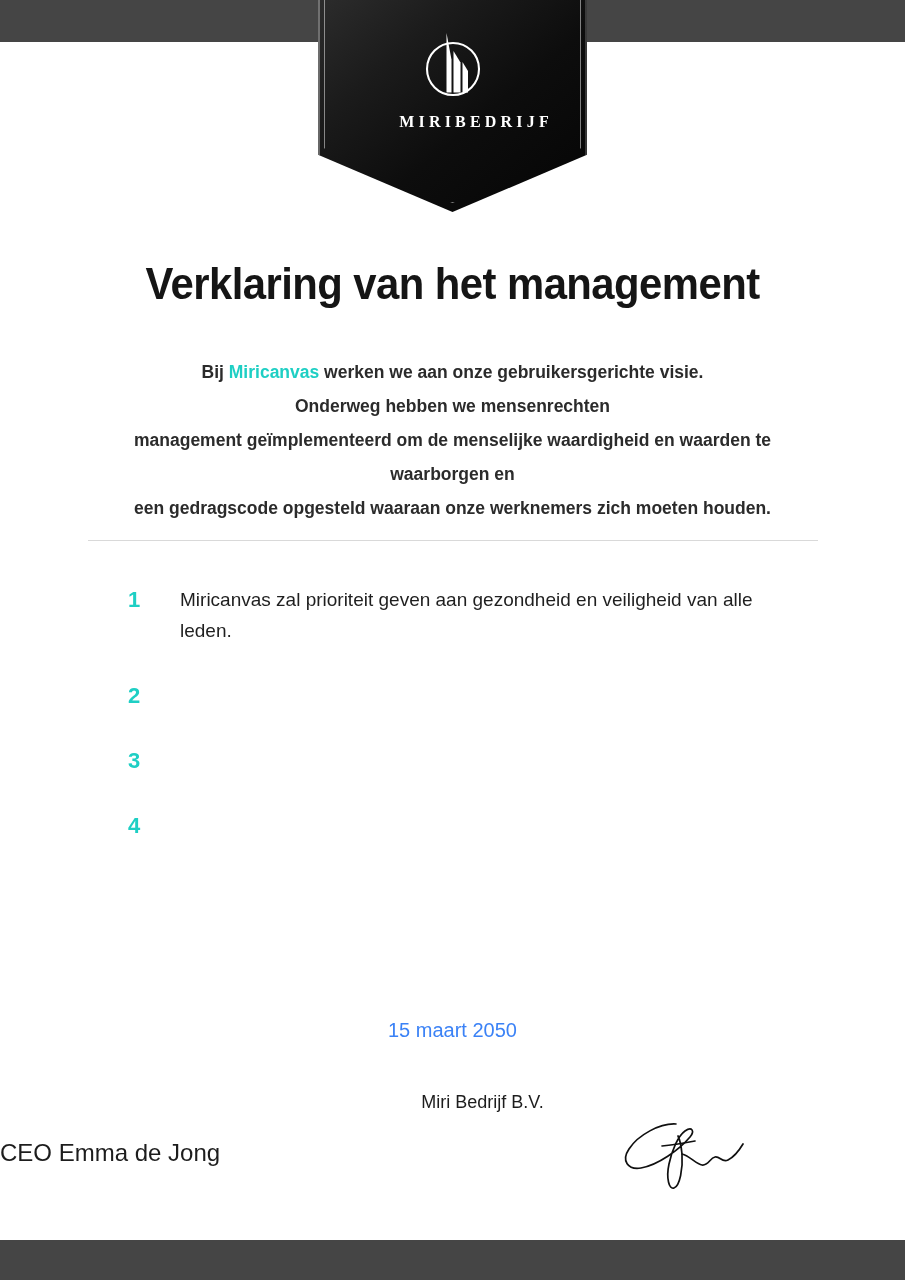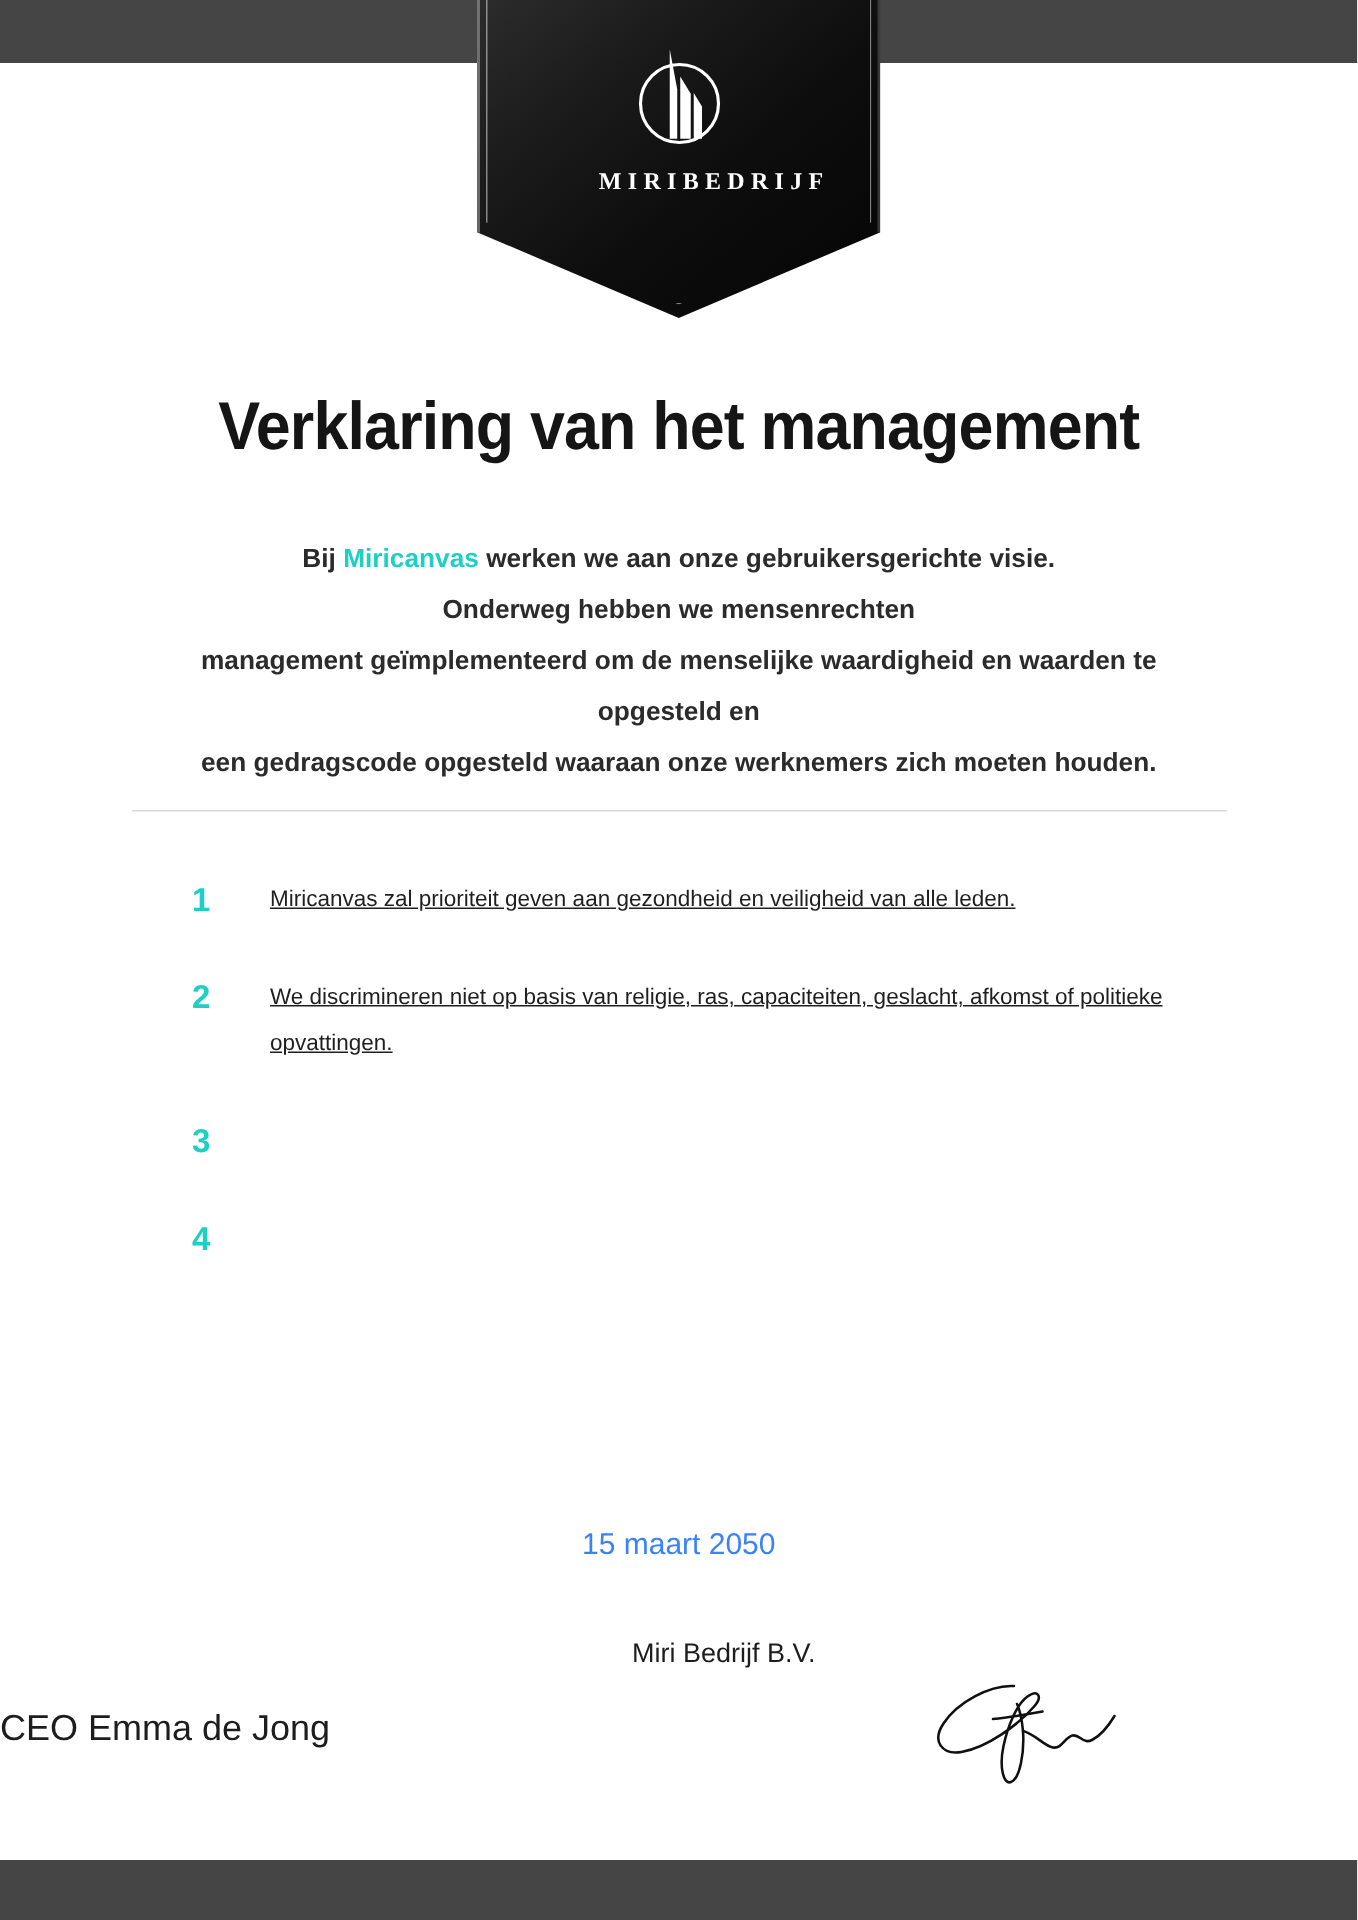--- a/index.html
+++ b/index.html
@@ -136,25 +136,24 @@
   .commit-num {
     flex: 0 0 60px;
     font-size: 22px;
     font-weight: 700;
     color: #1ECFC4;
     line-height: 31px;
     padding-left: 8px;
   }
   .commit-text {
     flex: 1 1 auto;
-    font-size: 15px;
+    font-size: 19px;
     line-height: 31px;
     color: #1f1f1f;
     max-width: 600px;
-    text-decoration: underline;
   }
 
   
   .sig-date {
     position: absolute;
     left: 0; top: 1019px;
     width: 905px;
     text-align: center;
     font-size: 20px;
     color: #3b82f6;
@@ -204,36 +203,35 @@
 
     <div class="wordmark">MIRIBEDRIJF</div>
   </div>
 
   <div class="doc-title">Verklaring van het management</div>
 
   <div class="intro">
     <span>Bij </span><span class="brand">Miricanvas</span><span> werken we aan onze gebruikersgerichte visie.</span><br>
     <span>Onderweg hebben we mensenrechten</span><br>
     <span>management geïmplementeerd om de menselijke waardigheid en waarden te</span><br>
-    <span>opgesteld en</span><br>
+    <span>waarborgen en</span><br>
     <span>een gedragscode opgesteld waaraan onze werknemers zich moeten houden.</span>
   </div>
 
   <div class="divider"></div>
 
   <div class="commitments">
 
     <div class="commit-row">
       <div class="commit-num">1</div>
       <div class="commit-text">Miricanvas zal prioriteit geven aan gezondheid en veiligheid van alle leden.</div>
     </div>
 
     <div class="commit-row">
       <div class="commit-num">2</div>
-      <div class="commit-text">We discrimineren niet op basis van religie, ras, capaciteiten, geslacht, afkomst of politieke opvattingen.</div>
     </div>
 
     <div class="commit-row">
       <div class="commit-num">3</div>
     </div>
 
     <div class="commit-row">
       <div class="commit-num">4</div>
     </div>
 

